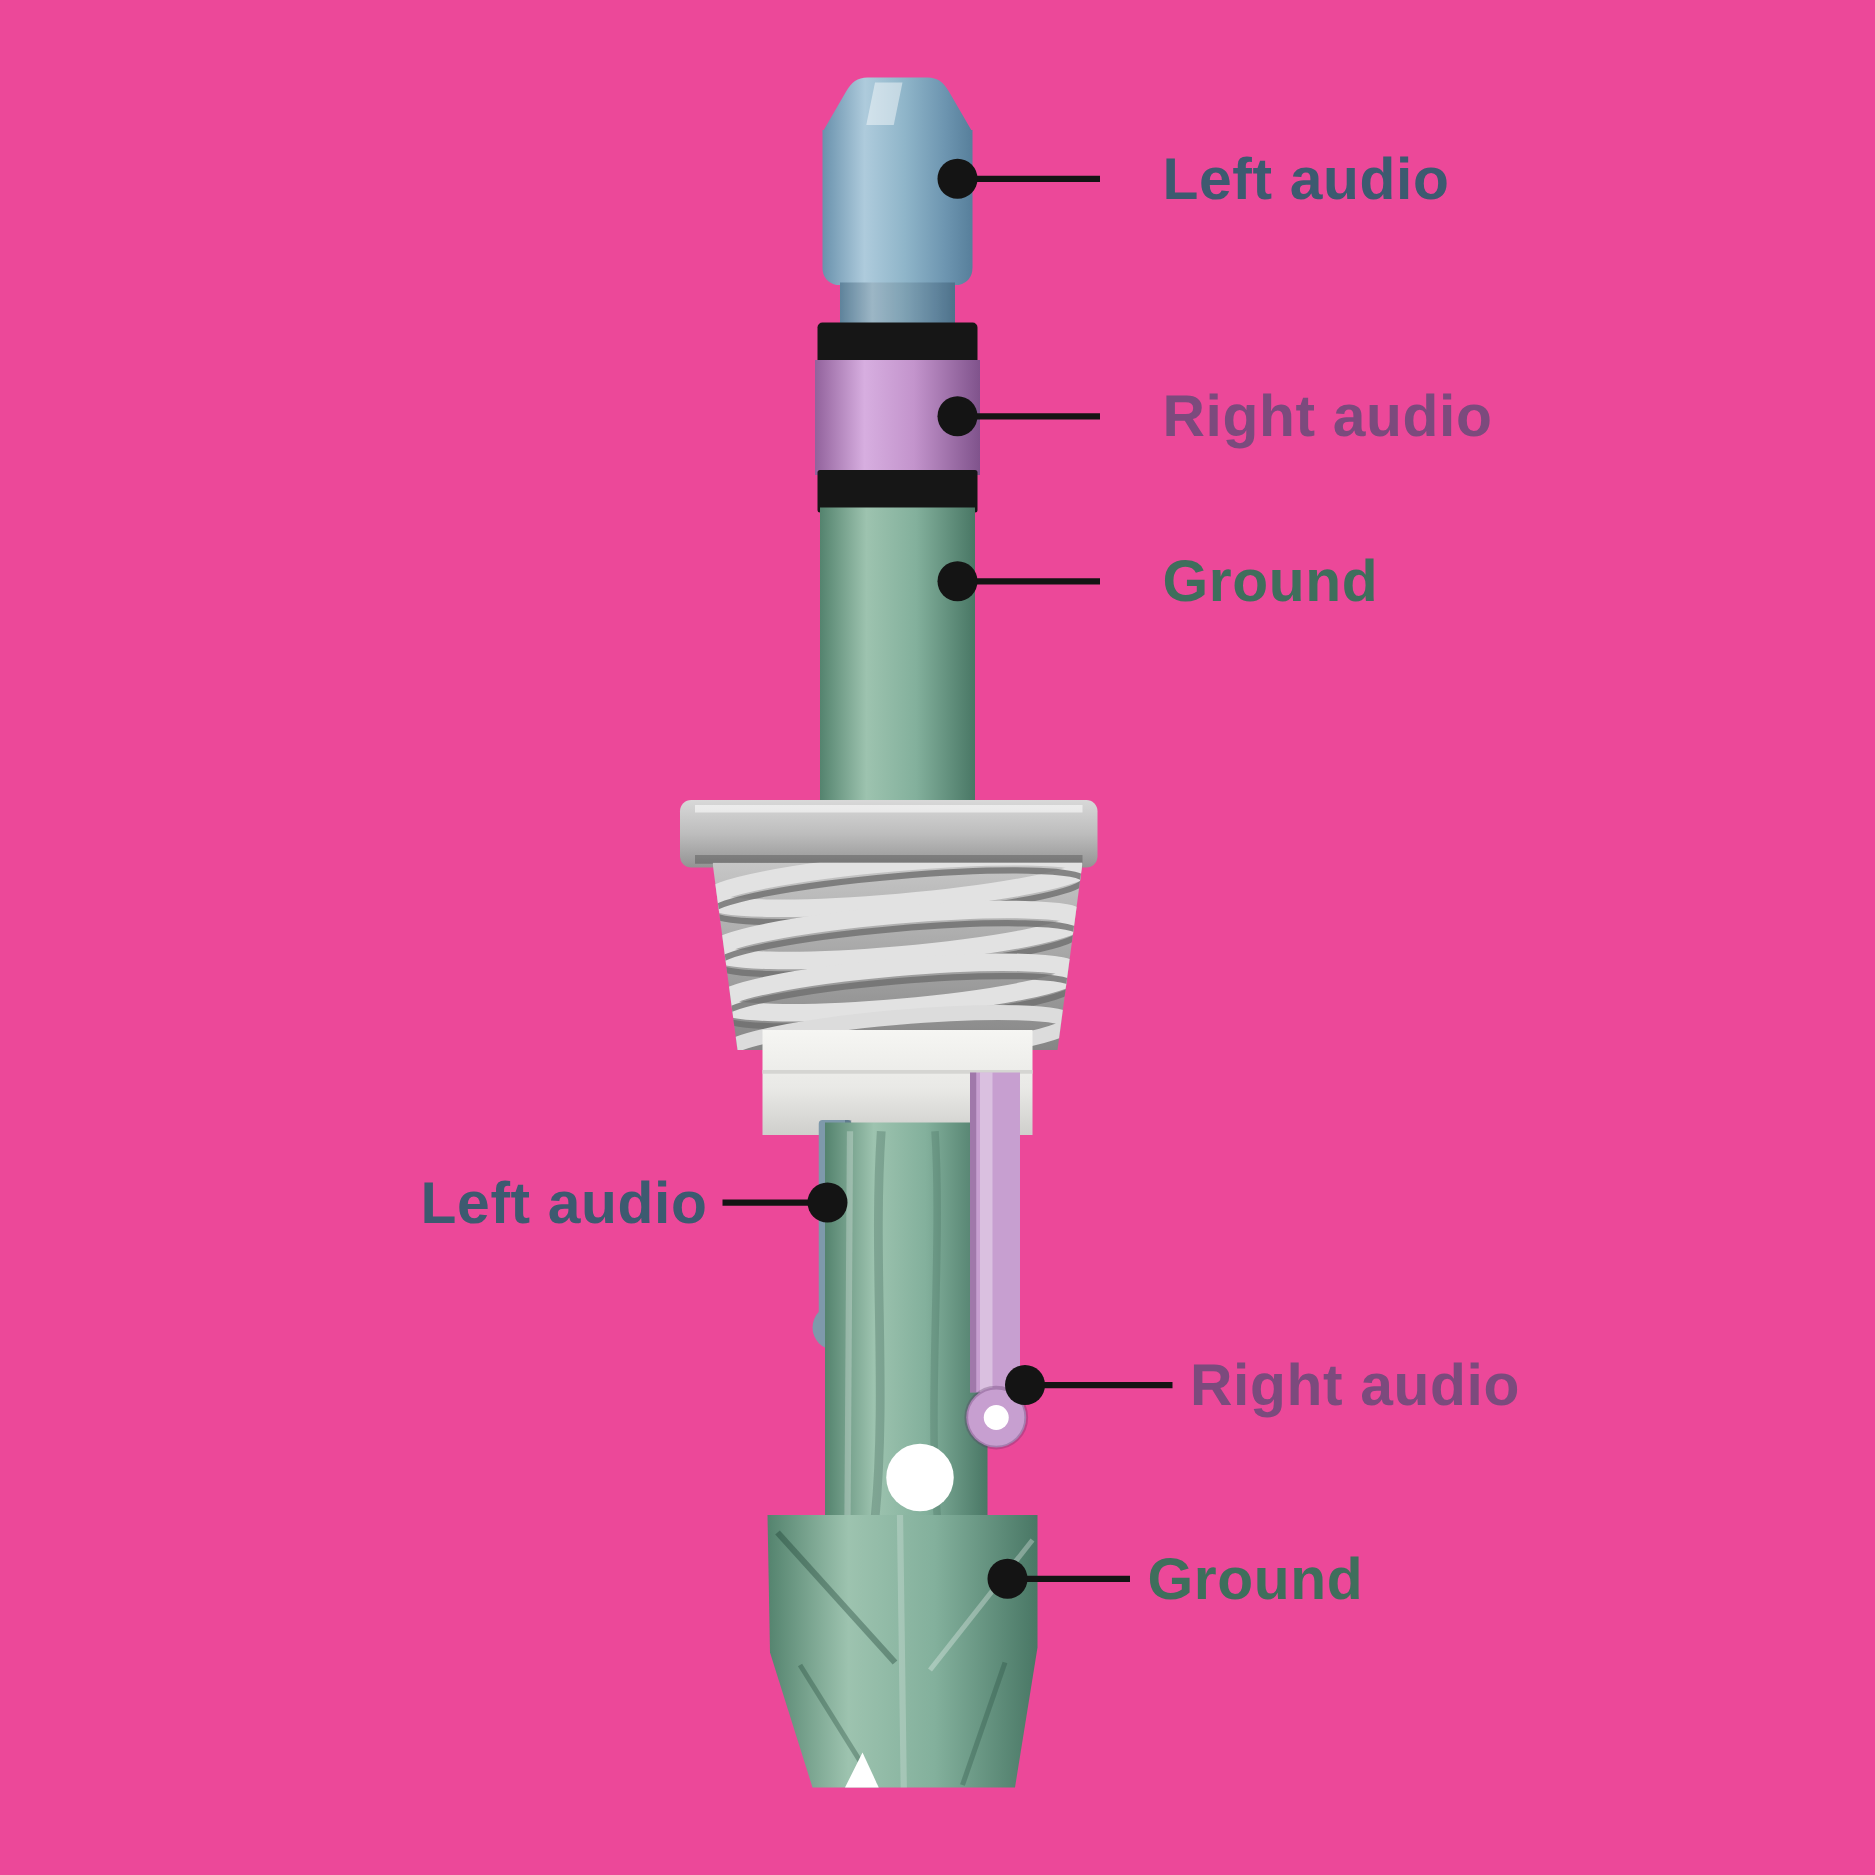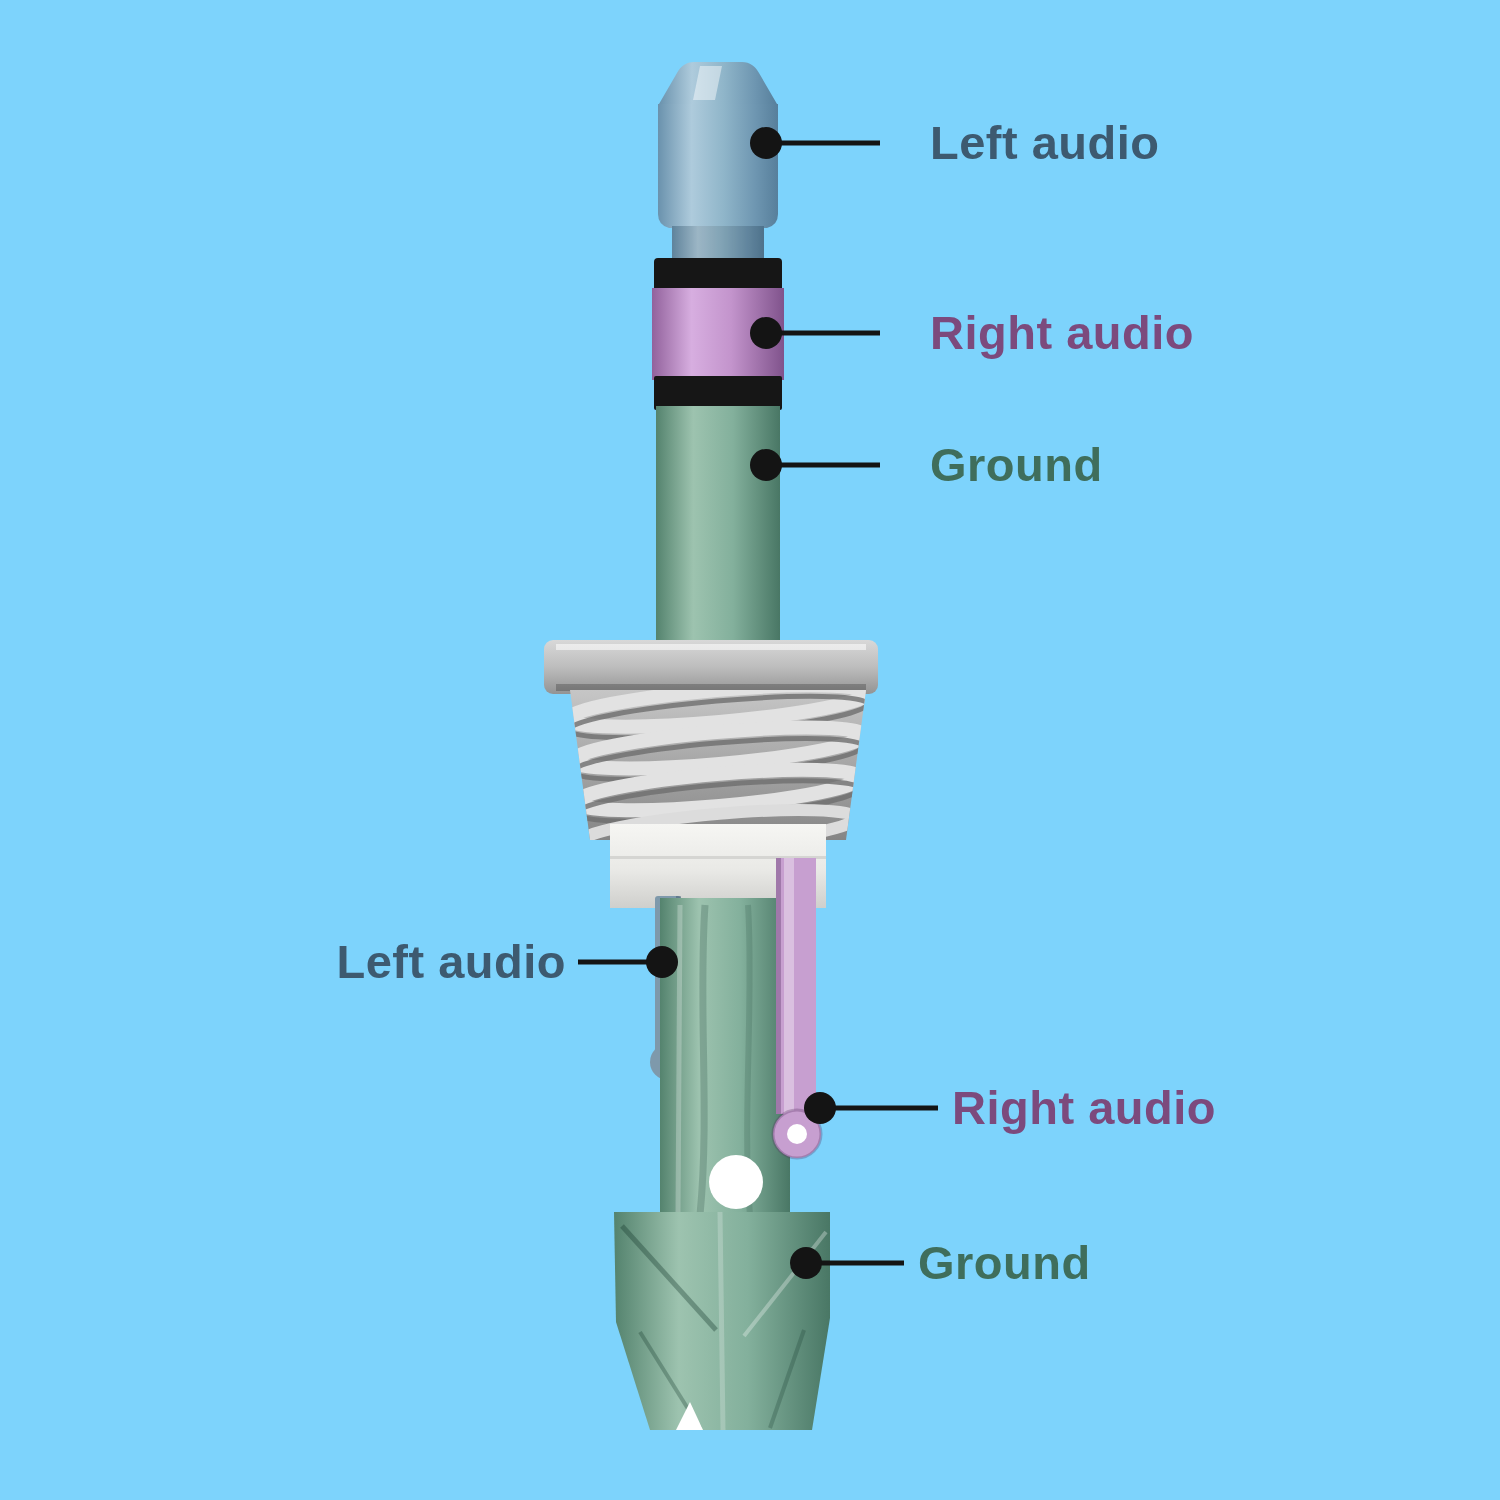--- a/index.html
+++ b/index.html
@@ -1,20 +1,20 @@
 <!DOCTYPE html>
 <html><head>
 <meta charset="utf-8">
 <style>
   html, body { margin: 0; padding: 0; background: #ffffff; }
   .stage {
     position: relative;
     width: 1500px;
     height: 1500px;
-    background: #7dd3fc;
+    background: #ec4899;
     overflow: hidden;
     font-family: "Liberation Sans", sans-serif;
   }
   .stage svg { position: absolute; inset: 0; }
   text.lbl {
     font-family: "Liberation Sans", sans-serif;
     font-size: 47px;
     font-weight: 600;
     letter-spacing: 0.5px;
   }

